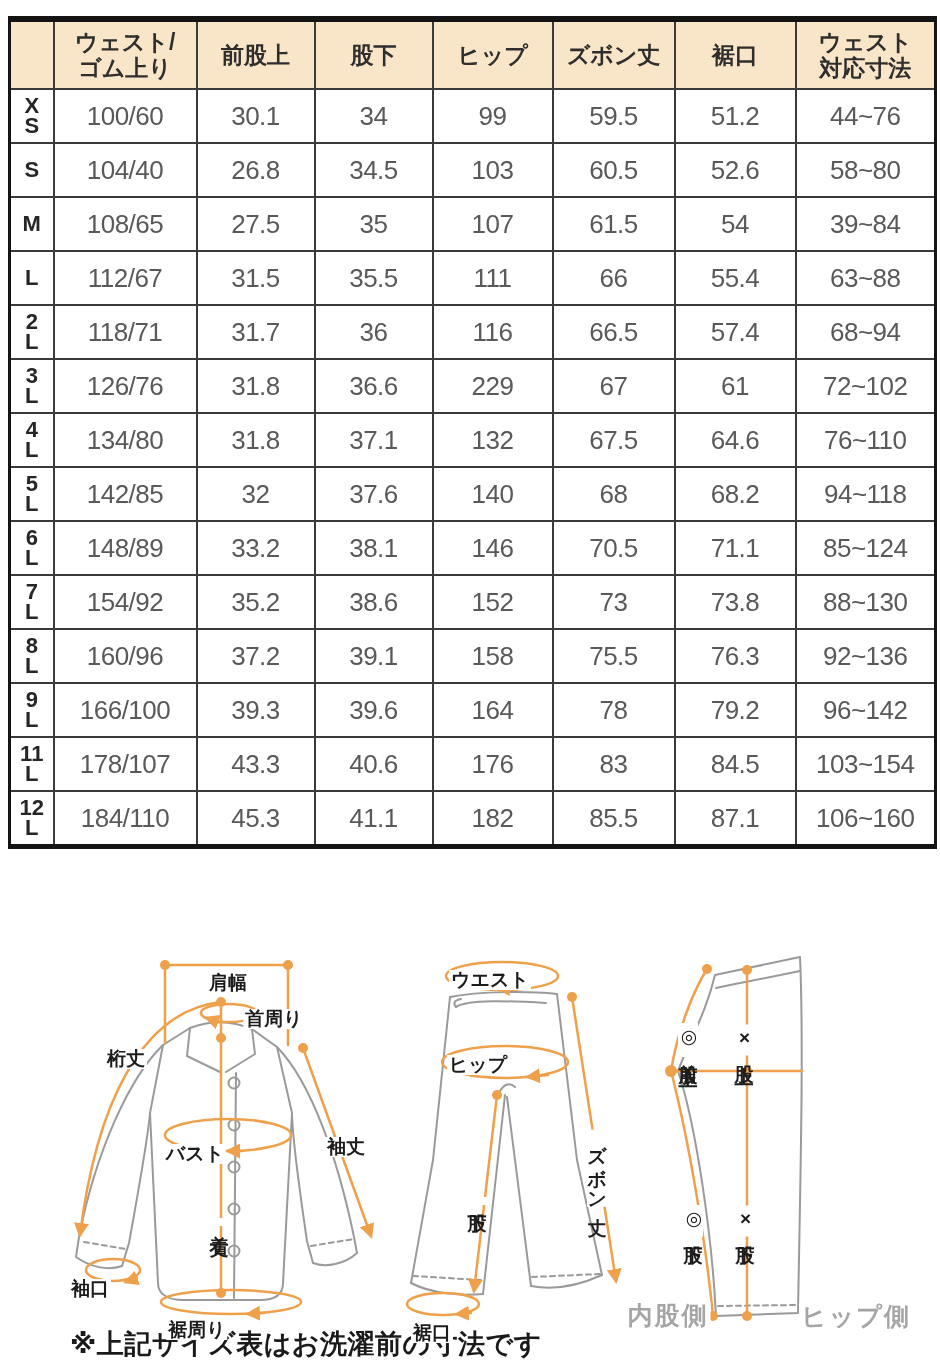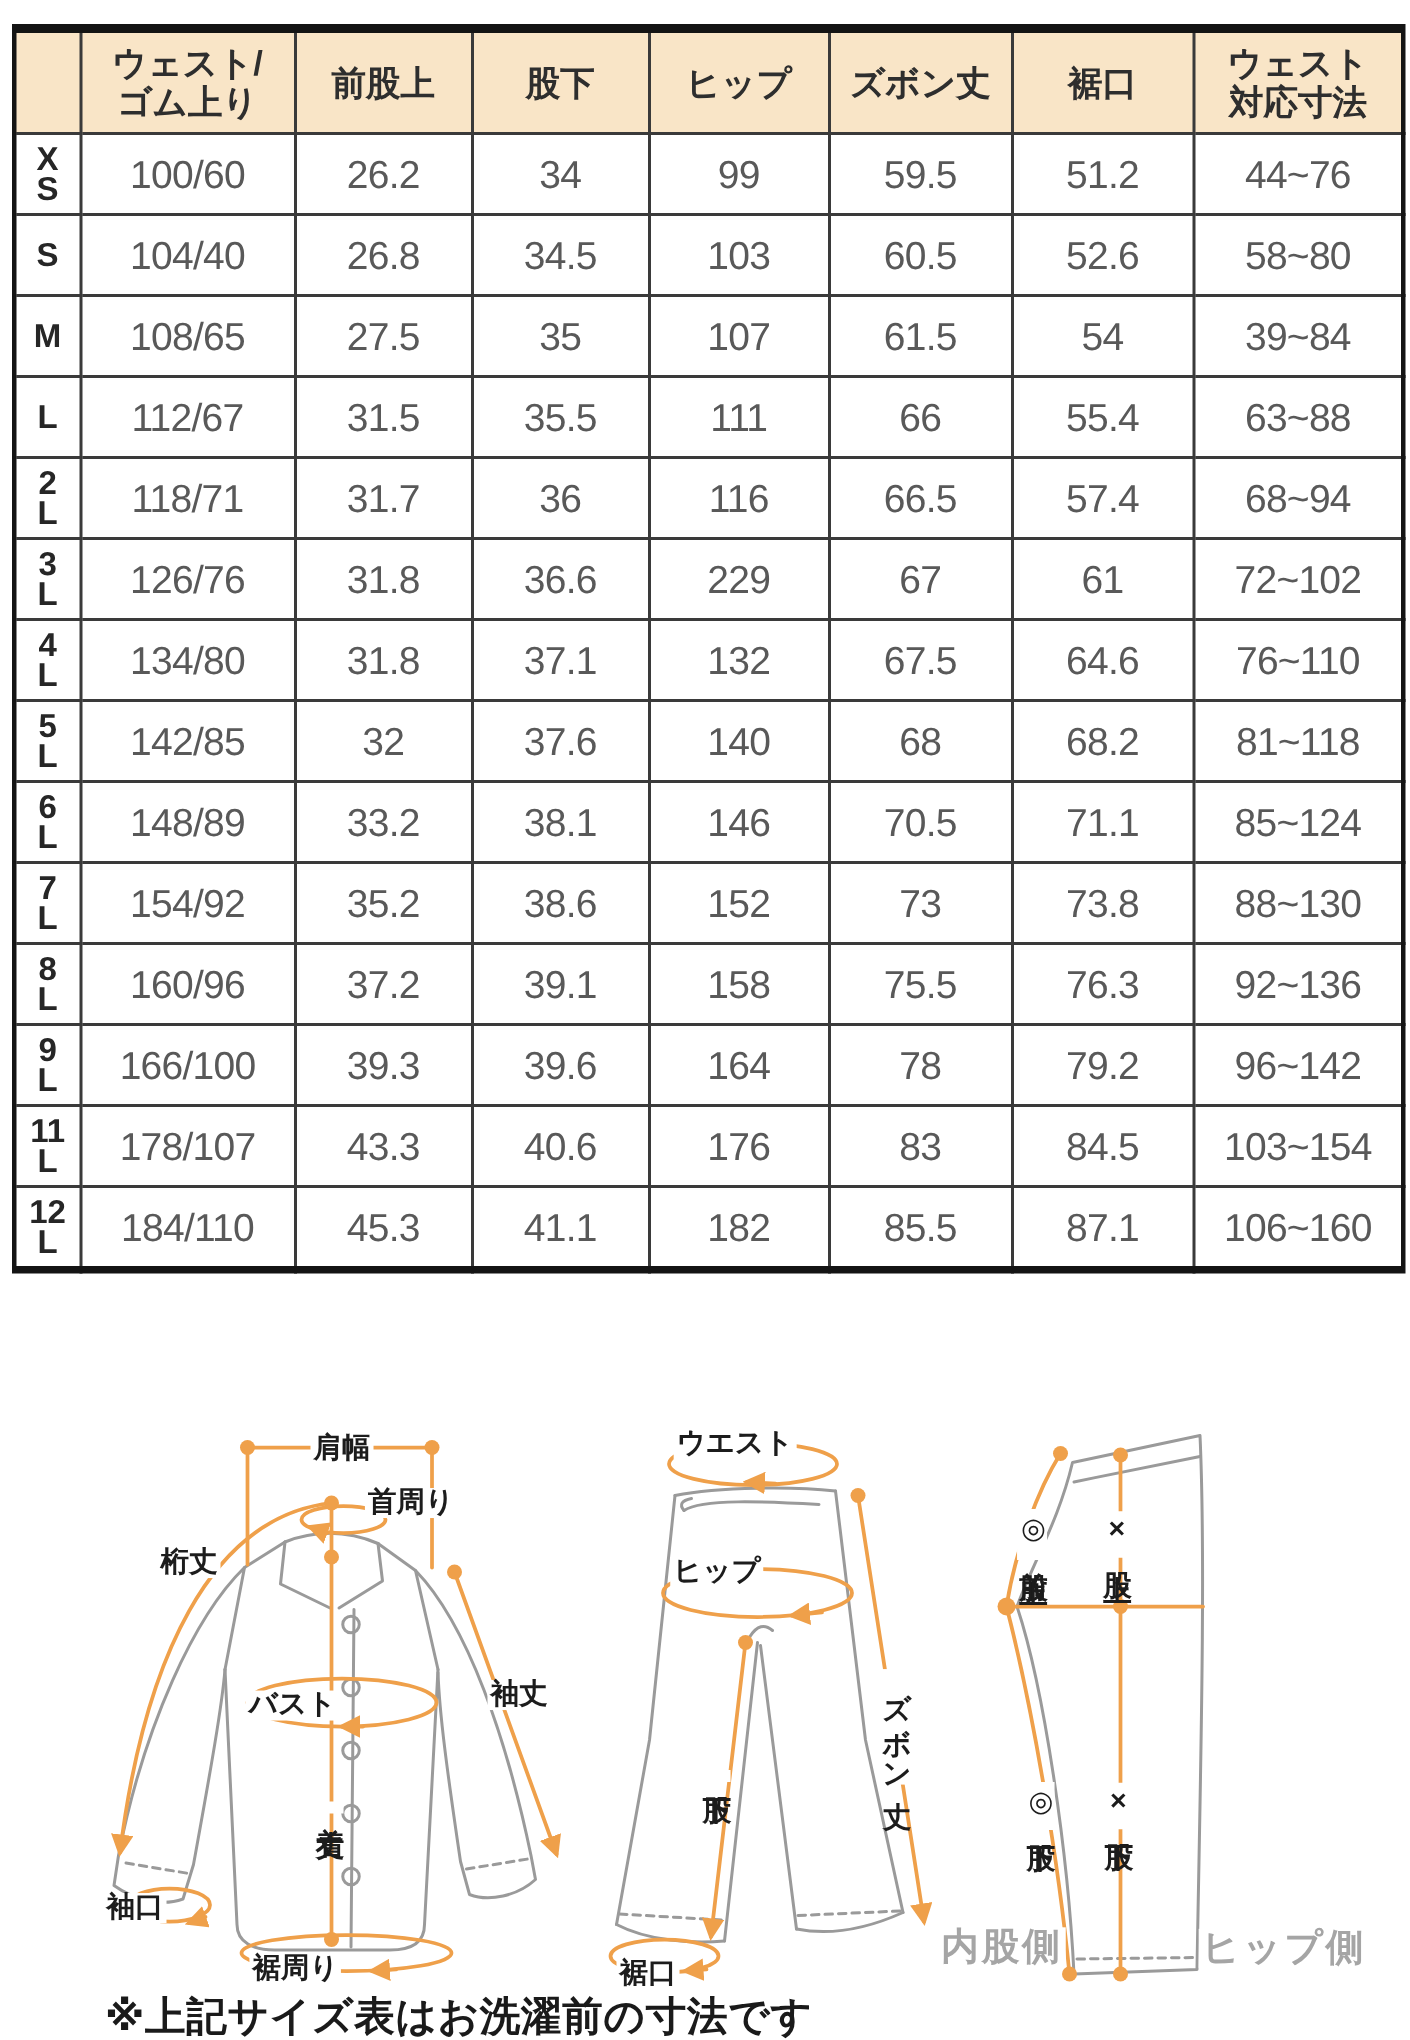--- a/index.html
+++ b/index.html
@@ -15,21 +15,21 @@
   table.size thead th { background:#f9e5c7; height:66px; font-size:23px; font-weight:bold;
     color:#2e2e2e; white-space:pre-line; line-height:1.15; }
   table.size tbody td { height:52px; font-size:26px; color:#595959; letter-spacing:-0.5px; }
   table.size td.size-cell { font-size:22px; color:#262626; font-weight:bold;
     white-space:pre-line; line-height:0.92; letter-spacing:0; }
   
   .diagrams { position:absolute; left:0; top:945px; width:940px; height:385px; }
   .diagrams svg { position:absolute; left:0; top:0; }
   .dlabel { position:absolute; transform:translate(-50%,-50%); white-space:nowrap;
     font-size:19px; font-weight:bold; color:#1c1c1c; background:#fff; padding:0 2px;
-    line-height:1.05; z-index:2; }
+    line-height:1.05; z-index:2;margin-top:17px; }
   .dlabel.vert { writing-mode:vertical-rl; text-orientation:upright; letter-spacing:2px; padding:2px 0; }
   .dlabel.gray { color:#a5a5a5; font-size:25px; letter-spacing:2px; }
   
   .note { position:absolute; left:70px; top:1326px; font-size:27px; font-weight:bold;
     color:#1a1a1a; letter-spacing:0.5px; }
 </style>
 </head>
 <body>
 
 <div class="page">
@@ -58,21 +58,21 @@
           <th>裾口</th>
           <th>ウェスト
 対応寸法</th>
         </tr>
       </thead>
       <tbody>
           <tr>
             <td class="size-cell">X
 S</td>
             <td>100/60</td>
-            <td>26.2</td>
+            <td>30.1</td>
             <td>34</td>
             <td>99</td>
             <td>59.5</td>
             <td>51.2</td>
             <td>44~76</td>
           </tr>
           <tr>
             <td class="size-cell">S</td>
             <td>104/40</td>
             <td>26.8</td>
@@ -137,21 +137,21 @@
           </tr>
           <tr>
             <td class="size-cell">5
 L</td>
             <td>142/85</td>
             <td>32</td>
             <td>37.6</td>
             <td>140</td>
             <td>68</td>
             <td>68.2</td>
-            <td>81~118</td>
+            <td>94~118</td>
           </tr>
           <tr>
             <td class="size-cell">6
 L</td>
             <td>148/89</td>
             <td>33.2</td>
             <td>38.1</td>
             <td>146</td>
             <td>70.5</td>
             <td>71.1</td>

